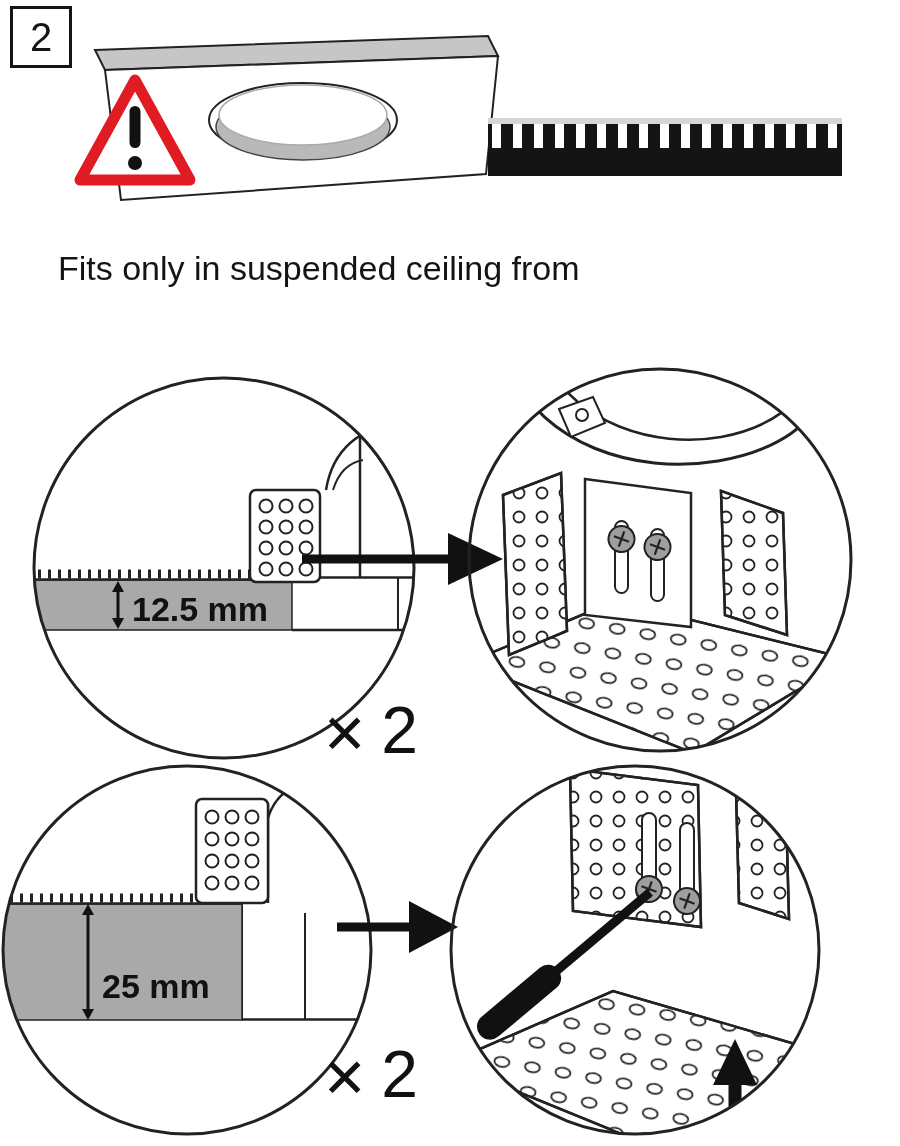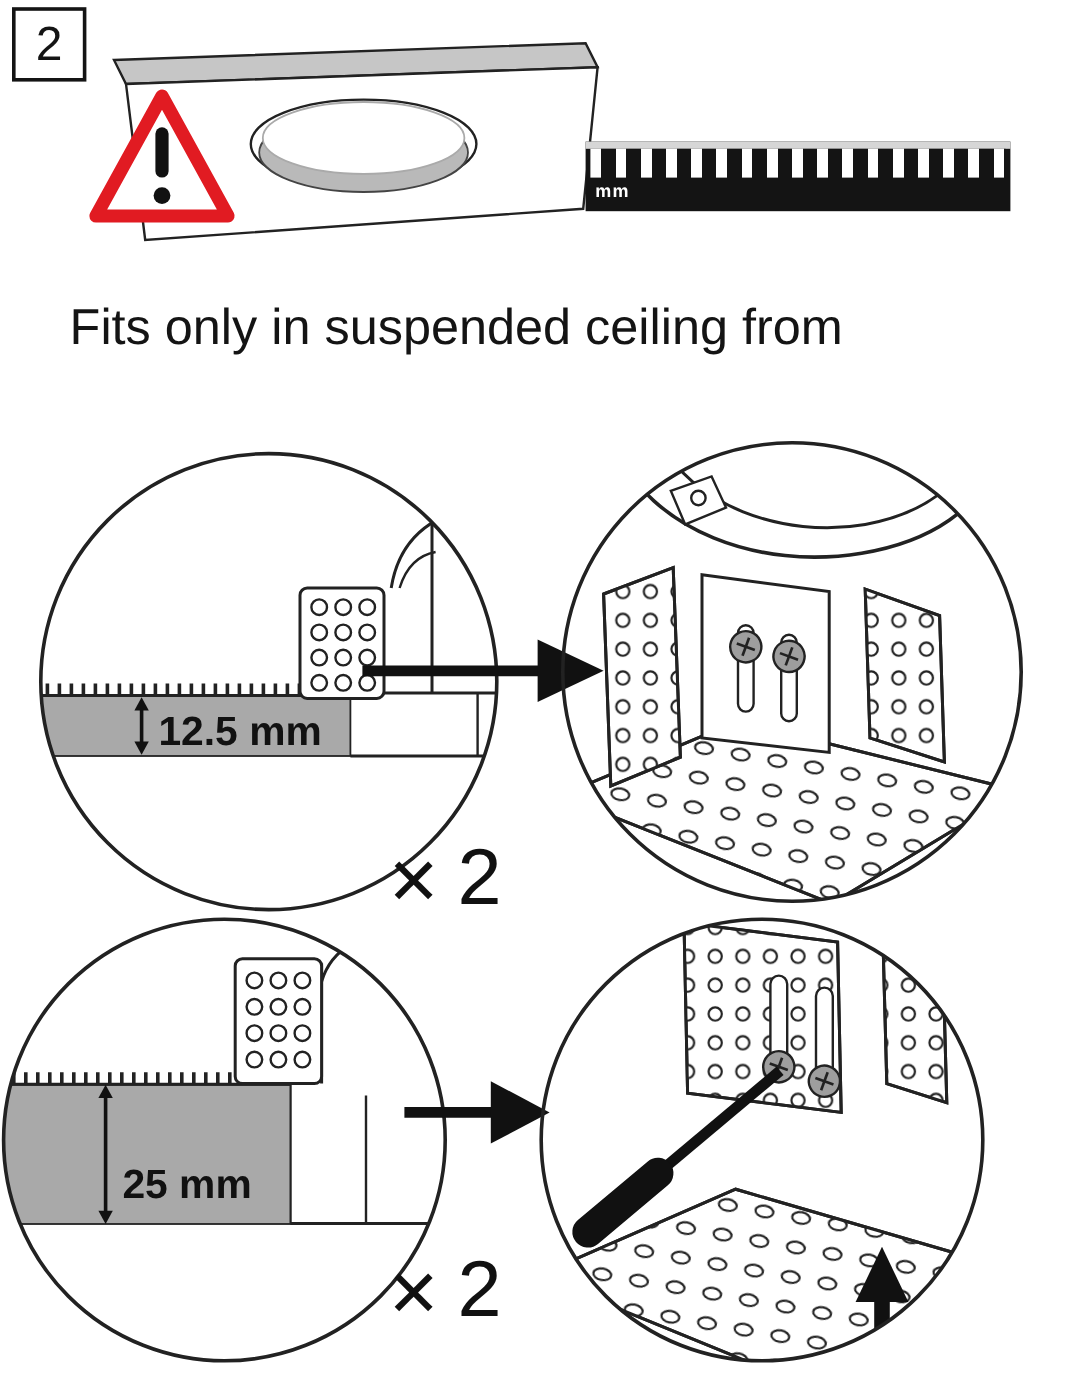--- a/index.html
+++ b/index.html
@@ -17,21 +17,21 @@
 
   .panel-illustration { left: 85px; top: 28px; width: 420px; height: 185px; }
   .warning-triangle   { left: 73px; top: 70px; width: 125px; height: 122px; }
 
   .ruler { left: 488px; top: 118px; width: 354px; height: 58px; background: #141414; }
   .ruler-cap   { height: 6px; background: #d6d6d6; }
   .ruler-ticks { height: 24px; margin: 0 4px;
     background: repeating-linear-gradient(90deg, #ffffff 0 9px, #141414 9px 21px); }
   .ruler-label { color: #ffffff; font-size: 15px; font-weight: 600; letter-spacing: 1px; margin: 3px 0 0 8px; }
 
-  .instruction { left: 58px; top: 248px; font-size: 42px; line-height: 1.2; color: #141414; }
+  .instruction { left: 58px; top: 248px; font-size: 34px; line-height: 1.2; color: #141414; }
 
   .detail-circle { background: transparent; }
   .c1 { left: 28px;  top: 372px; width: 392px; height: 392px; }
   .c2 { left: 463px; top: 363px; width: 394px; height: 394px; }
   .c3 { left: 0px;   top: 763px; width: 374px; height: 374px; }
   .c4 { left: 448px; top: 763px; width: 374px; height: 374px; }
 
   .arrow-right-1 { left: 300px; top: 530px; width: 205px; height: 58px; }
   .arrow-right-2 { left: 335px; top: 898px; width: 125px; height: 58px; }
 
@@ -62,21 +62,20 @@
 
   <svg class="abs warning-triangle" viewBox="0 0 125 122">
     <polygon points="62,10 117,110 7,110" fill="#ffffff" stroke="#e11b22" stroke-width="11" stroke-linejoin="round"></polygon>
     <rect x="56.5" y="36" width="11" height="42" rx="5.5" fill="#111"></rect>
     <circle cx="62" cy="93" r="7" fill="#111"></circle>
   </svg>
 
   <div class="abs ruler">
     <div class="ruler-cap"></div>
     <div class="ruler-ticks"></div>
-    <div class="ruler-label">mm</div>
   </div>
 
   <div class="abs instruction">
     <div>Fits only in suspended ceiling from</div>
   </div>
 
   <svg class="abs detail-circle c1" viewBox="0 0 392 392">
     <defs>
         <clipPath id="clipC1">
           <circle cx="196" cy="196" r="190"></circle>

